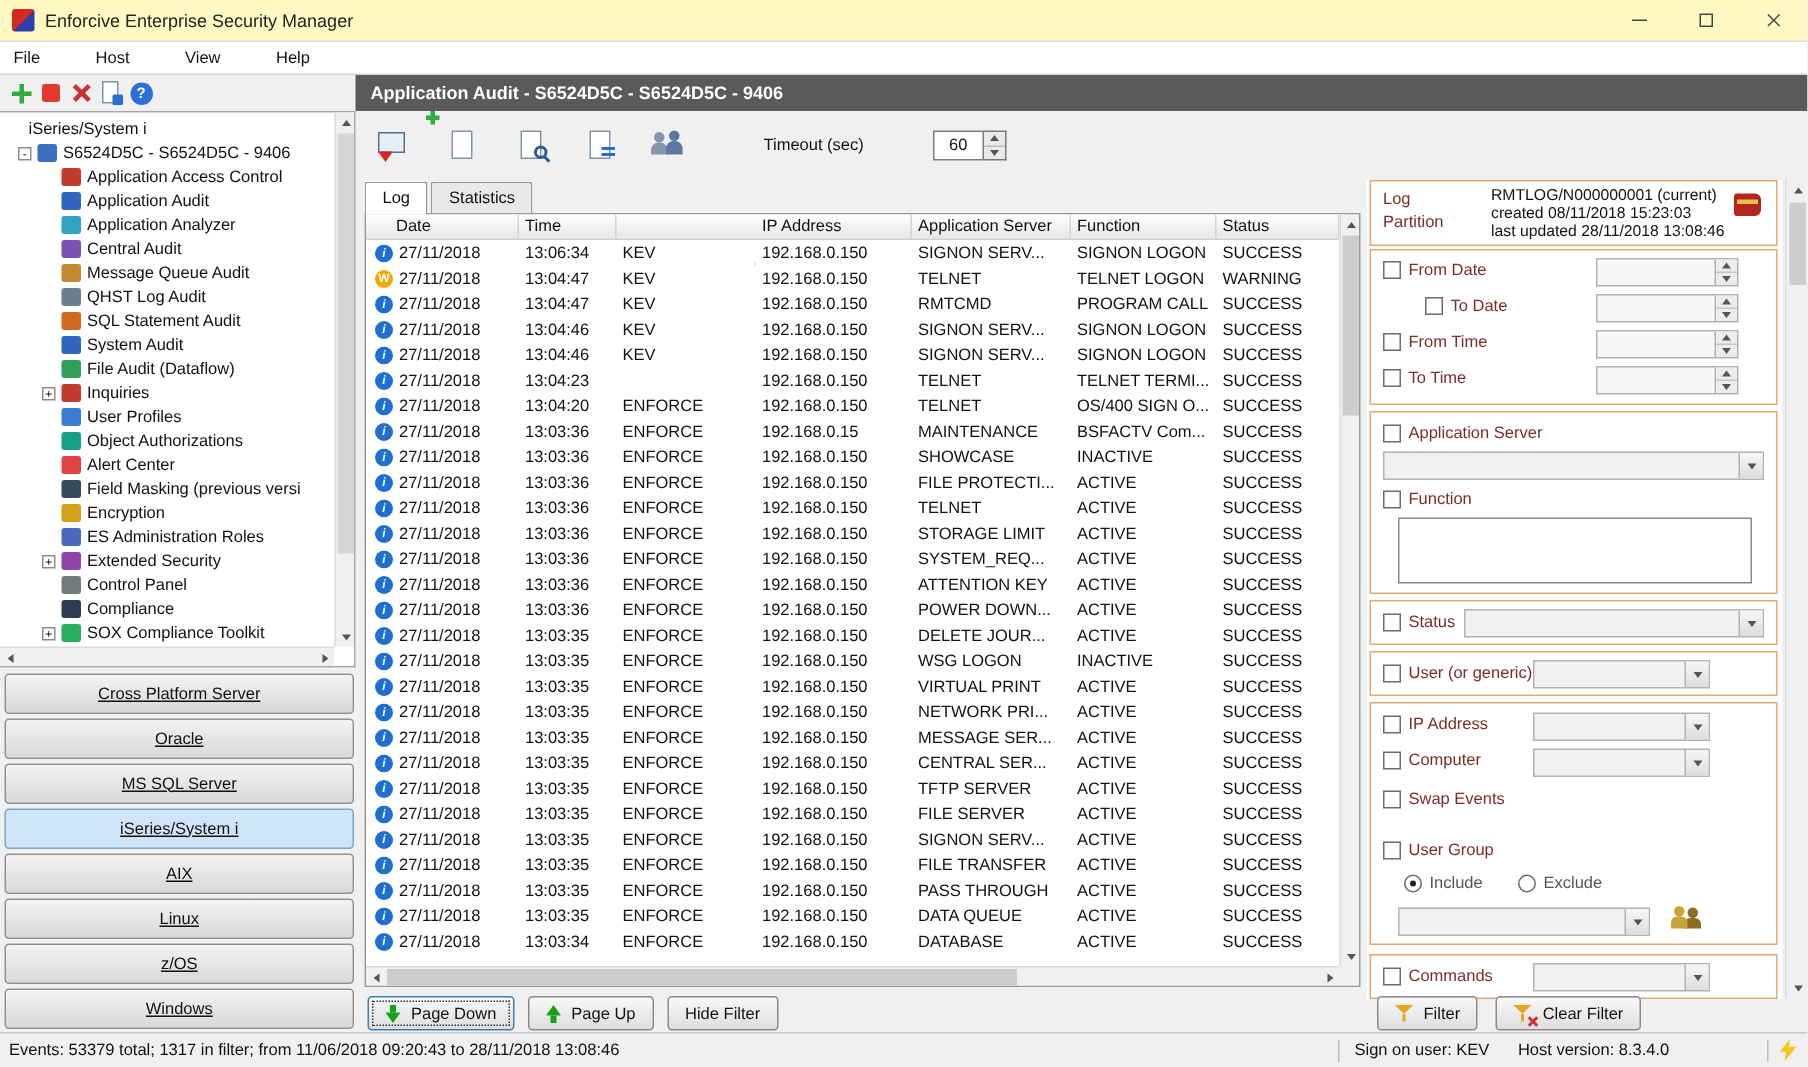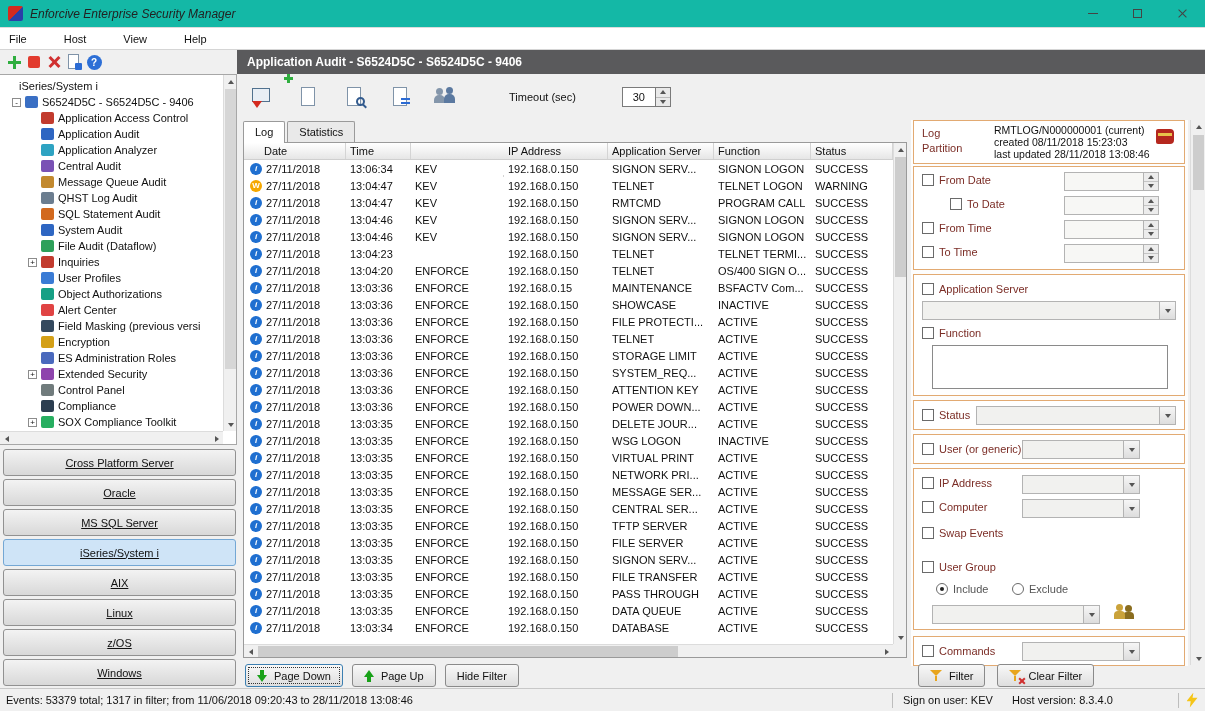--- a/index.html
+++ b/index.html
@@ -1,20 +1,20 @@
 <!DOCTYPE html>
 <html><head>
 <meta charset="utf-8">
 <style>
 *{margin:0;padding:0;box-sizing:border-box;}
 html,body{width:1205px;height:711px;overflow:hidden;}
 body{position:relative;font-family:"Liberation Sans",sans-serif;font-size:11px;color:#111;background:#f0f0f0;}
 
 
-.titlebar{position:absolute;left:0;top:0;width:1205px;height:28px;background:#14b8a6;border-bottom:1px solid #dcdcdc;display:flex;align-items:center;font-style:italic;}
+.titlebar{position:absolute;left:0;top:0;width:1205px;height:28px;background:#fef9c3;border-bottom:1px solid #dcdcdc;display:flex;align-items:center;}
 .app-icon{width:15px;height:15px;margin:0 7px 0 8px;border-radius:2px;background:linear-gradient(135deg,#d42a1e 0 52%,#2a3fa8 52% 100%);flex:none;}
 .title-text{font-size:12px;color:#222;}
 .win-controls{margin-left:auto;display:flex;height:28px;}
 .wc{width:45px;height:28px;display:flex;align-items:center;justify-content:center;}
 .glyph-min{width:10px;height:1px;background:#444;}
 .glyph-max{width:9px;height:9px;border:1px solid #444;}
 .glyph-close{position:relative;width:11px;height:11px;}
 .glyph-close::before,.glyph-close::after{content:"";position:absolute;left:5px;top:0;width:1px;height:11px;background:#444;}
 .glyph-close::before{transform:rotate(45deg);}
 .glyph-close::after{transform:rotate(-45deg);}
@@ -237,21 +237,21 @@
       <span class="blue-mark"></span>
     </div>
   <div class="mico">
       <span class="u1"></span>
       <span class="u1b"></span>
       <span class="u2"></span>
       <span class="u2b"></span>
     </div>
   <span class="tlabel">Timeout (sec)</span>
   <span class="spinbox">
-    <span class="val">30</span>
+    <span class="val">60</span>
     <span class="spinner">
         <span>
           <i class="tri-u"></i>
         </span>
         <span>
           <i class="tri-d"></i>
         </span>
       </span>
   </span>
 </div>

